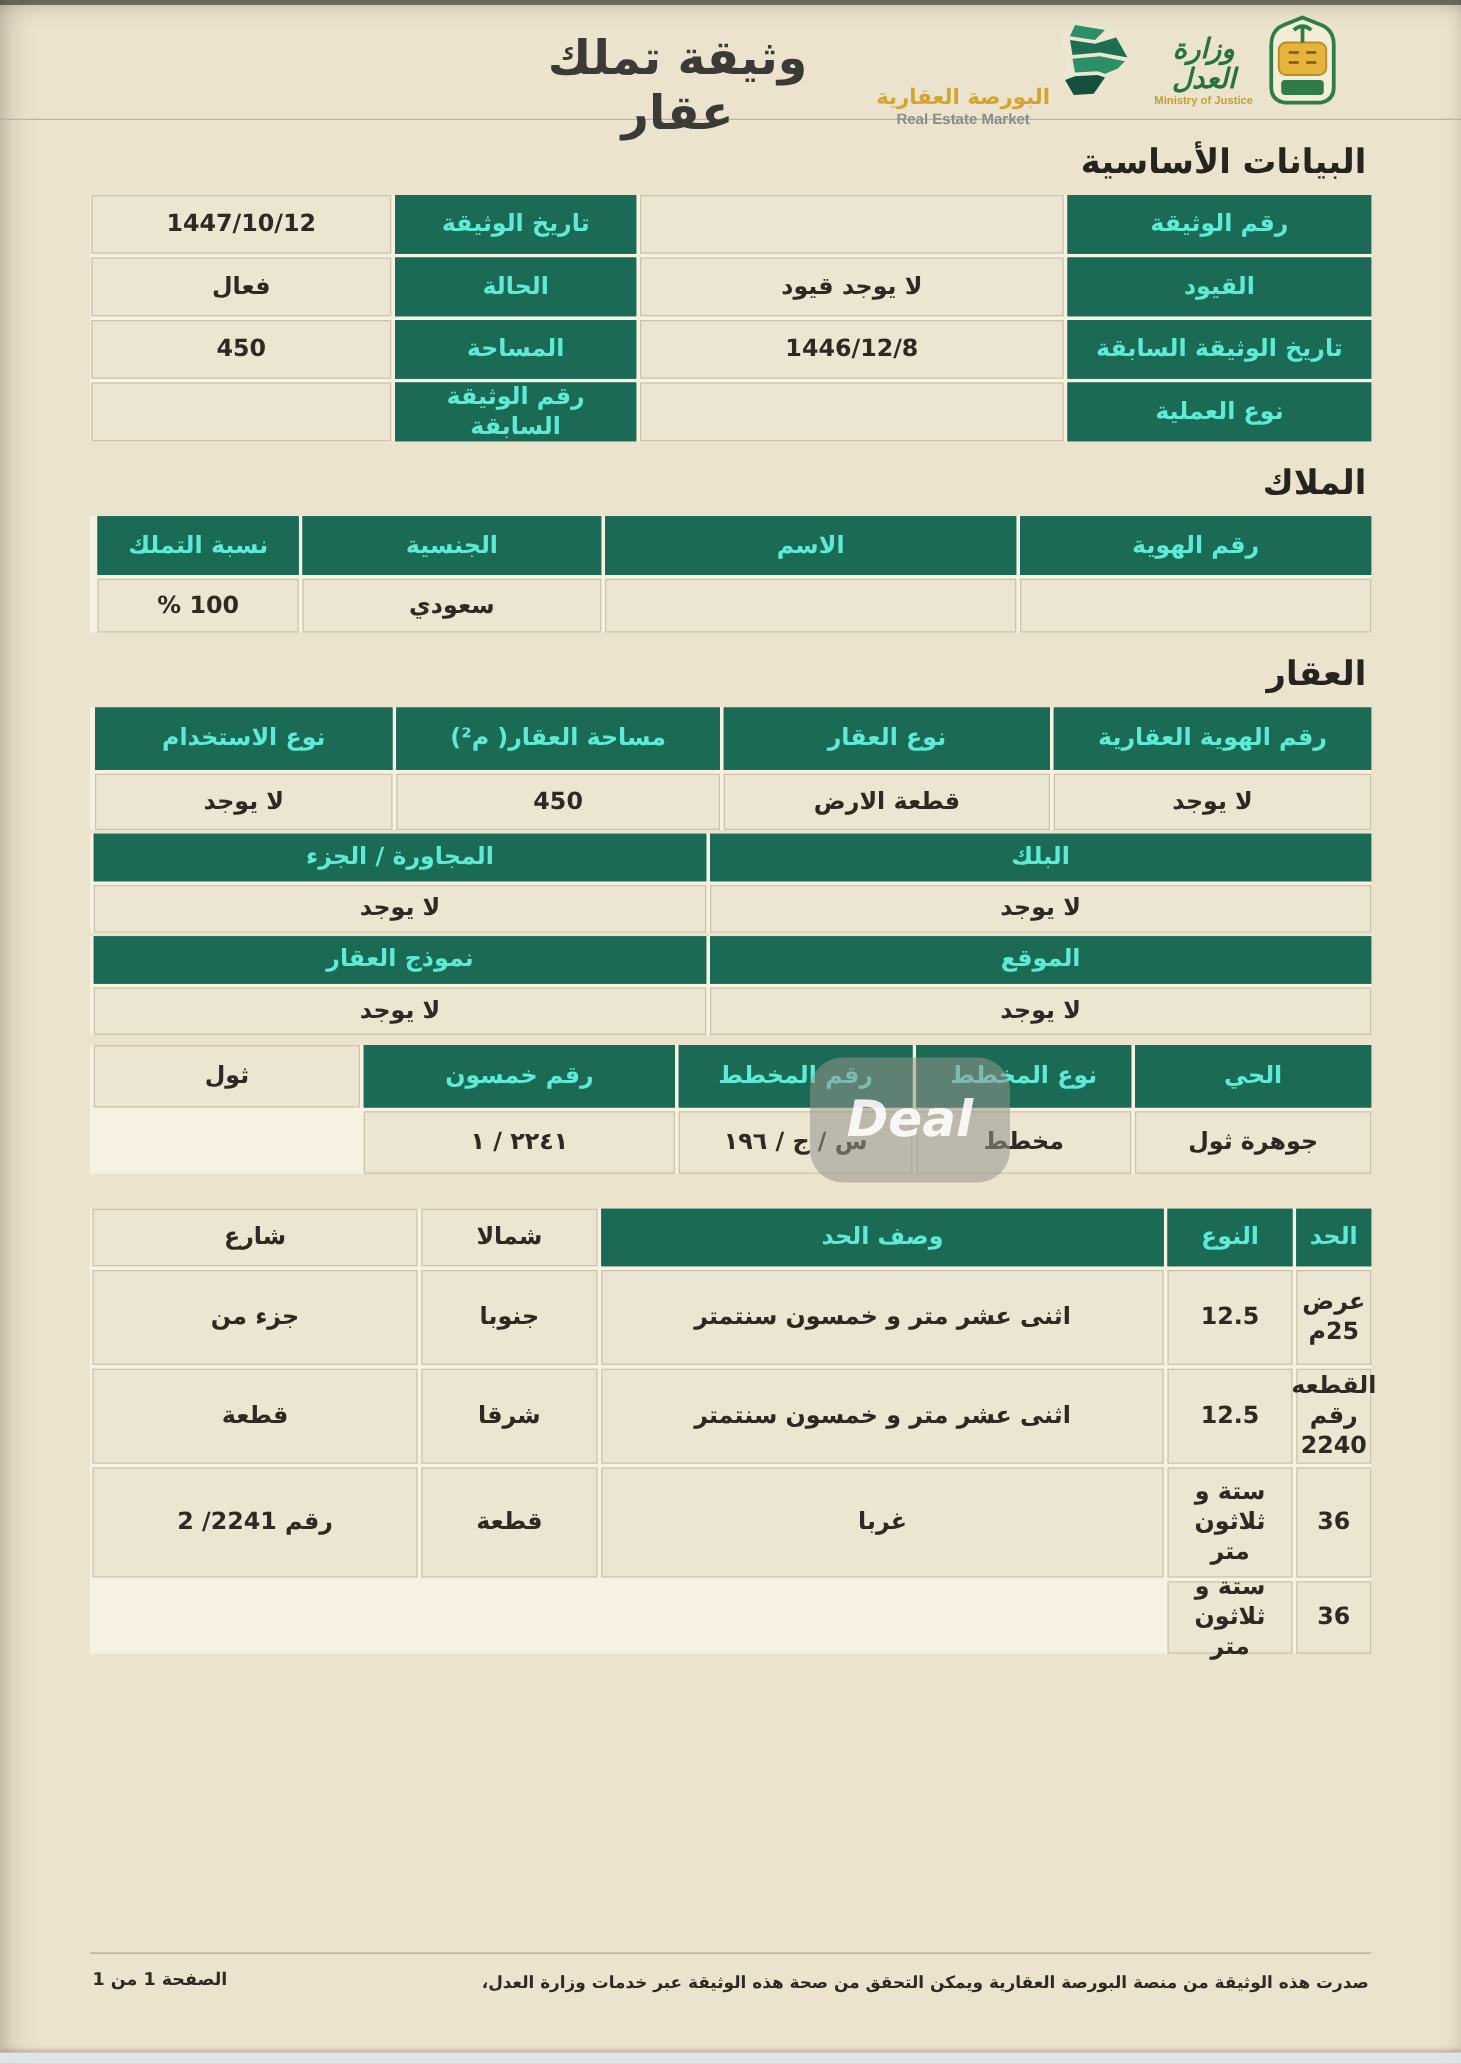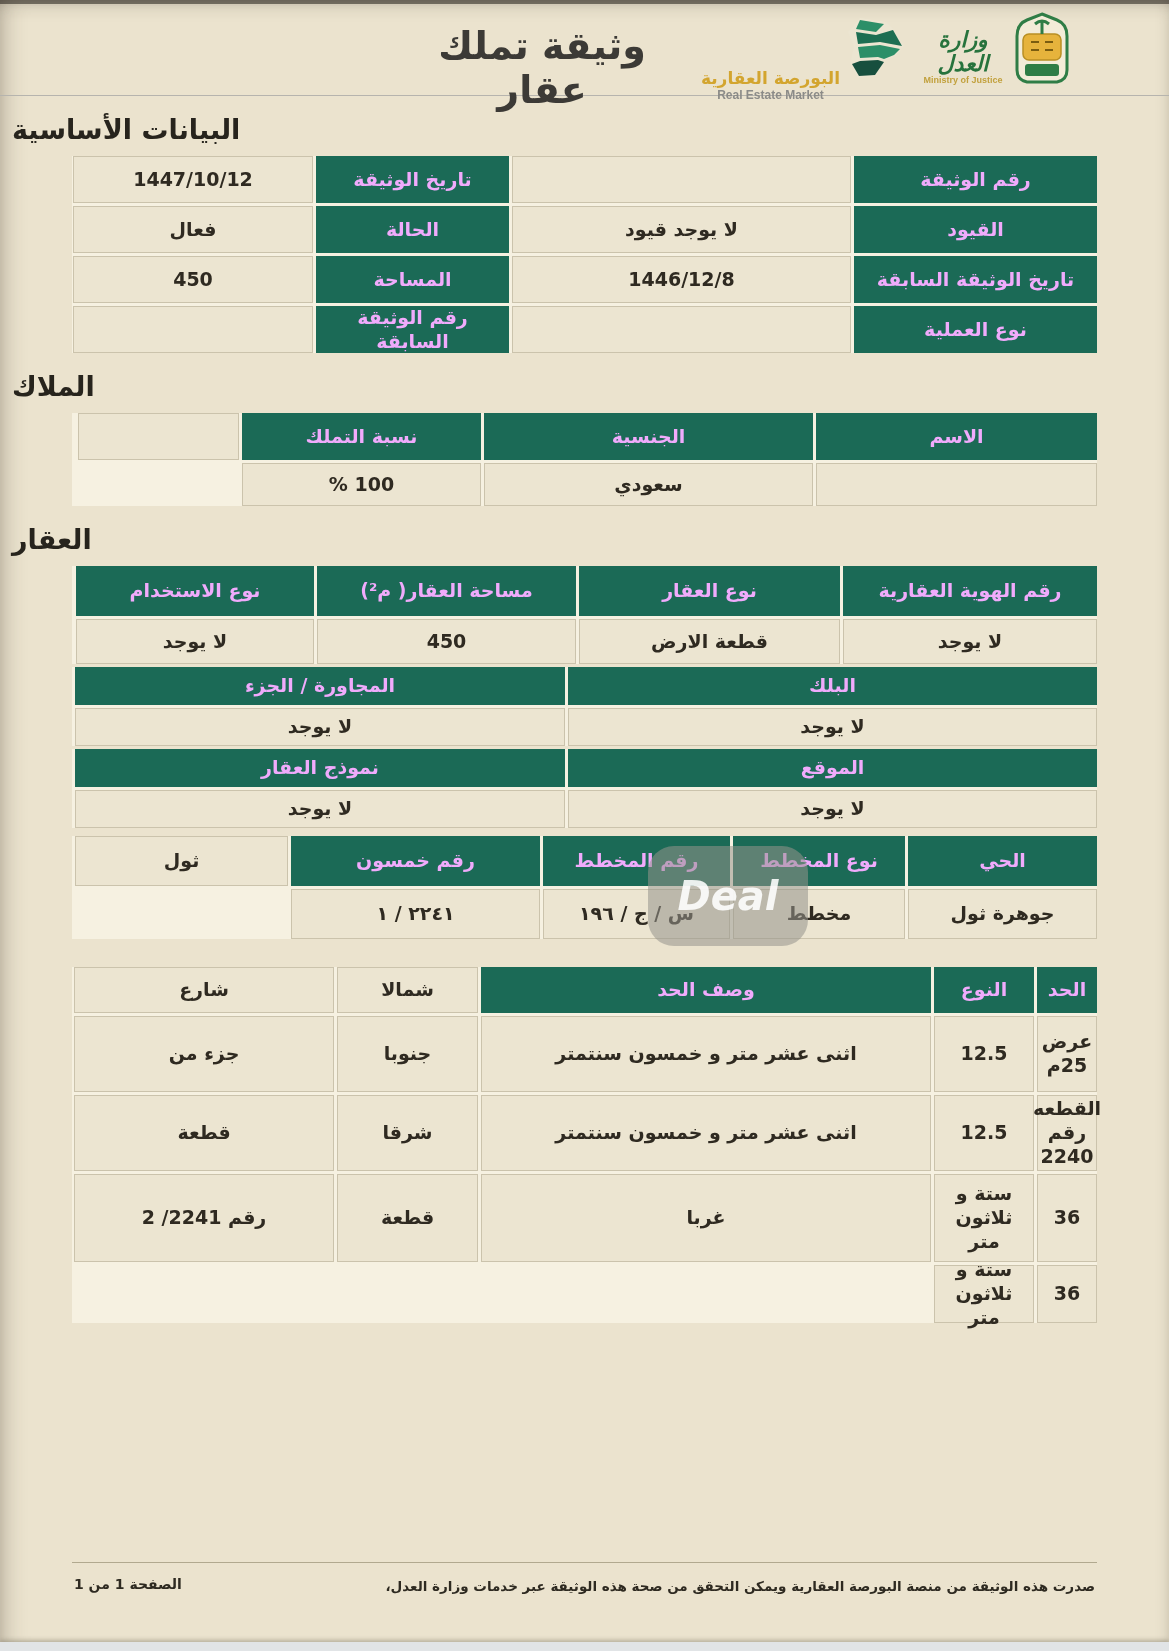--- a/index.html
+++ b/index.html
@@ -30,29 +30,29 @@
   .market-logo{position:absolute;left:693px;top:33px;width:155px;text-align:center;line-height:1.15;margin-top:36px;}
   .market-ar{color:#d3a52f;font-weight:bold;font-size:17px;}
   .market-en{color:#8b8b88;font-size:12px;font-family:"Liberation Sans",sans-serif;font-weight:bold;}
   .map-icon{position:absolute;left:846px;top:16px;}
   .moj-logo{position:absolute;left:912px;top:28px;width:102px;text-align:center;line-height:1.1;}
   .moj-ar{color:#27733d;font-weight:bold;font-size:22px;font-style:italic;}
   .moj-en{color:#c2a13d;font-size:9px;font-family:"Liberation Sans",sans-serif;font-weight:bold;}
   .moj-emblem{position:absolute;left:1013px;top:12px;}
 
   
-  .sec-h{font-size:27px;font-weight:bold;color:#27241d;margin:18px 76px 11px 12px;text-align:left;}
+  .sec-h{font-size:27px;font-weight:bold;color:#27241d;margin:18px 76px 11px 12px;text-align:right;}
   .tbl{display:grid;gap:3px;margin:0 72px;background:#f6f1e1;}
   .cell{
     display:flex;align-items:center;justify-content:center;text-align:center;
     font-weight:bold;font-size:19px;color:#2f2a21;
     background:#ece5d1;border:1px solid #cbc3ac;
     padding:2px 6px;box-sizing:border-box;line-height:1.25;
   }
-  .cell.green{background:#1b6a56;color:#f0abfc;border:1px solid #1b6a56;}
+  .cell.green{background:#1b6a56;color:#5eead4;border:1px solid #1b6a56;}
   .mt8{margin-top:8px;} .mt3{margin-top:3px;}
 
   .tbl-basic{grid-template-columns:243px 339px 193px 240px;grid-auto-rows:47px;}
   .tbl-owners{grid-template-columns:281px 329px 239px 161px;grid-template-rows:47px 43px;}
   .tbl-prop1{grid-template-columns:254px 261px 259px 238px;grid-template-rows:50px 45px;}
   .tbl-two{grid-template-columns:529px 490px;grid-auto-rows:38px;}
   .tbl-loc{grid-template-columns:189px 172px 187px 249px 213px;grid-template-rows:50px 50px;}
   .tbl-borders{grid-template-columns:60px 100px 450px 141px 260px;grid-template-rows:46px 76px 76px 88px 58px;}
   .span2{grid-column:span 2;}
 
@@ -129,20 +129,21 @@
     <div class="cell">450</div>
 
     <div class="cell green">نوع العملية</div>
     <div class="cell"></div>
     <div class="cell green">رقم الوثيقة السابقة</div>
     <div class="cell"></div>
   </div>
 
   <div class="sec-h">الملاك</div>
   <div class="tbl tbl-owners">
+    <div class="cell green">رقم الهوية</div>
     <div class="cell green">الاسم</div>
     <div class="cell green">الجنسية</div>
     <div class="cell green">نسبة التملك</div>
 
     <div class="cell"></div>
     <div class="cell"></div>
     <div class="cell">سعودي</div>
     <div class="cell">100 %</div>
   </div>
 

